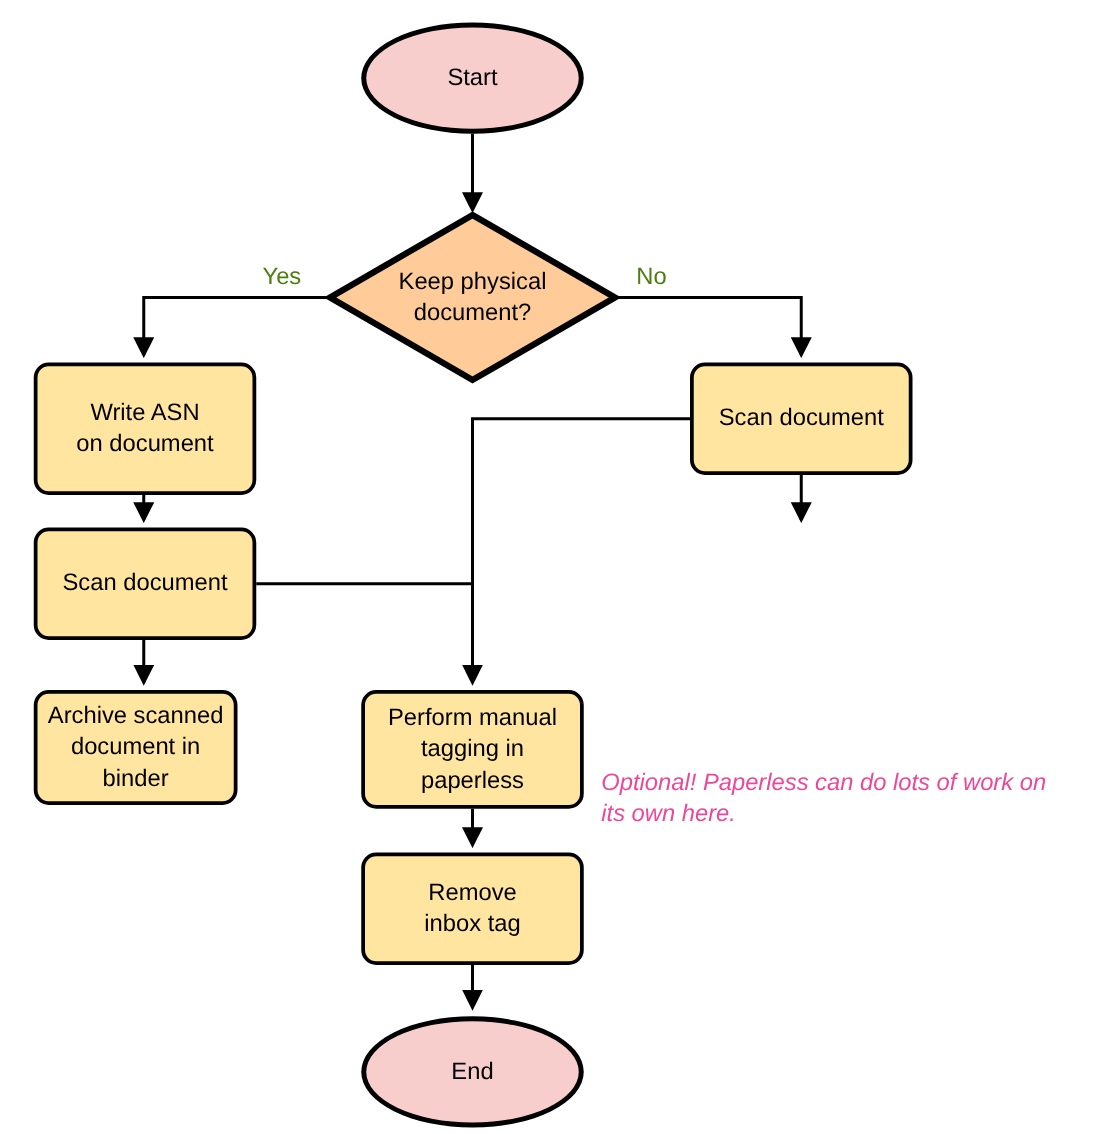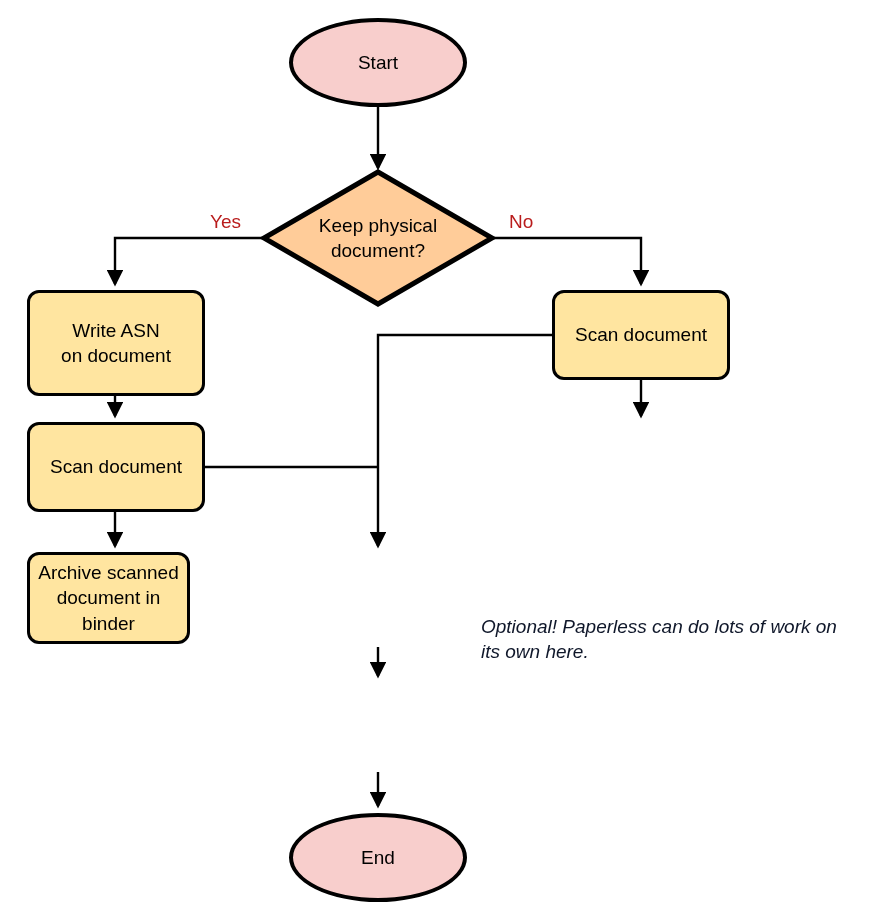--- a/index.html
+++ b/index.html
@@ -50,30 +50,30 @@
     background: #F8CECC;
   }
   .node.decision-label {
     background: transparent;
     border: none;
   }
   .edge-label {
     position: absolute;
     font-family: "Liberation Sans", sans-serif;
     font-size: 19px;
-    color: #b91c1c;
+    color: #4d7c0f;
     background: transparent;
   }
   .note {
     position: absolute;
     font-family: "Liberation Sans", sans-serif;
     font-style: italic;
     font-size: 19px;
     line-height: 1.35;
-    color: #0f172a;
+    color: #ec4899;
     white-space: pre-line;
   }
 </style>
 </head>
 <body>
 
 <div id="canvas">
 
   <svg id="edges" viewBox="0 0 888 907" xmlns="http://www.w3.org/2000/svg">
     <defs>
@@ -134,24 +134,33 @@
     <span>Archive scanned
 document in
 binder</span>
   </div>
 
   <div class="node process" style="left:552px; top:290px; width:178px; height:90px;">
     <span>Scan document</span>
   </div>
 
 
+  <div class="node process" style="left:289px; top:552px; width:178px; height:95px;">
+    <span>Perform manual
+tagging in
+paperless</span>
+  </div>
 
   <div class="note" style="left:481px; top:588px; width:400px;">
     <span>Optional! Paperless can do lots of work on
 its own here.</span>
   </div>
 
+  <div class="node process" style="left:289px; top:682px; width:178px; height:90px;">
+    <span>Remove
+inbox tag</span>
+  </div>
 
   <div class="node terminator" style="left:289px; top:813px; width:178px; height:89px;">
     <span>End</span>
   </div>
 
 </div>
 
 </body></html>

